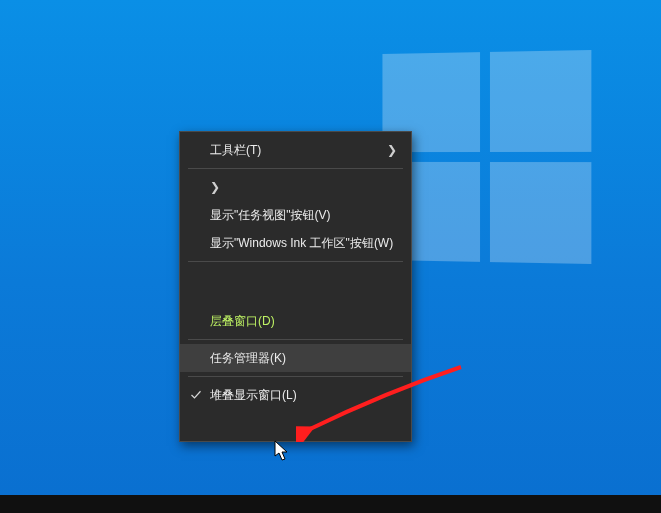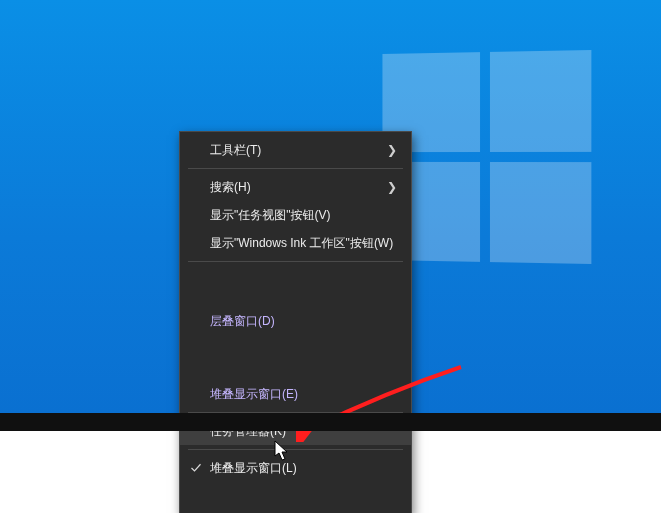--- a/index.html
+++ b/index.html
@@ -1,20 +1,20 @@
 <!DOCTYPE html>
 <html><head>
 <meta charset="utf-8">
 <style>
   * { margin: 0; padding: 0; box-sizing: border-box; }
   html, body { width: 661px; height: 513px; overflow: hidden; font-family: "Segoe UI", "Microsoft YaHei", sans-serif; }
   .desktop {
     position: relative;
     width: 661px;
-    height: 431px;
+    height: 513px;
     background: linear-gradient(180deg, #0a8fe6 0%, #0b7ad8 55%, #0a6fd0 100%);
   }
   
   .winlogo {
     position: absolute;
     left: 380px;
     top: 52px;
     width: 210px;
     height: 210px;
     display: grid;
@@ -52,21 +52,21 @@
     align-items: center;
     height: 28px;
     padding: 0 14px 0 30px;
     position: relative;
     cursor: default;
   }
   .menu-item.hovered {
     background: #3f3f3f;
   }
   .menu-item.disabled {
-    color: #c4b5fd;
+    color: #bef264;
     margin-top: 45px;
   }
   .menu-item .label {
     flex: 1;
     white-space: nowrap;
   }
   .menu-item .chevron {
     color: #cfcfcf;
     font-size: 12px;
   }
@@ -118,37 +118,33 @@
   <div class="context-menu">
 
     <div class="menu-item">
       <span class="label">工具栏(T)</span>
       <span class="chevron">❯</span>
     </div>
 
     <div class="menu-sep"></div>
 
     <div class="menu-item">
-      <span class="label">搜索(H)</span>
       <span class="chevron">❯</span>
     </div>
     <div class="menu-item">
       <span class="label">显示"任务视图"按钮(V)</span>
     </div>
     <div class="menu-item">
       <span class="label">显示"Windows Ink 工作区"按钮(W)</span>
     </div>
 
     <div class="menu-sep"></div>
 
     <div class="menu-item disabled">
       <span class="label">层叠窗口(D)</span>
-    </div>
-    <div class="menu-item disabled">
-      <span class="label">堆叠显示窗口(E)</span>
     </div>
 
     <div class="menu-sep"></div>
 
     <div class="menu-item hovered">
       <span class="label">任务管理器(K)</span>
     </div>
 
     <div class="menu-sep"></div>
 

